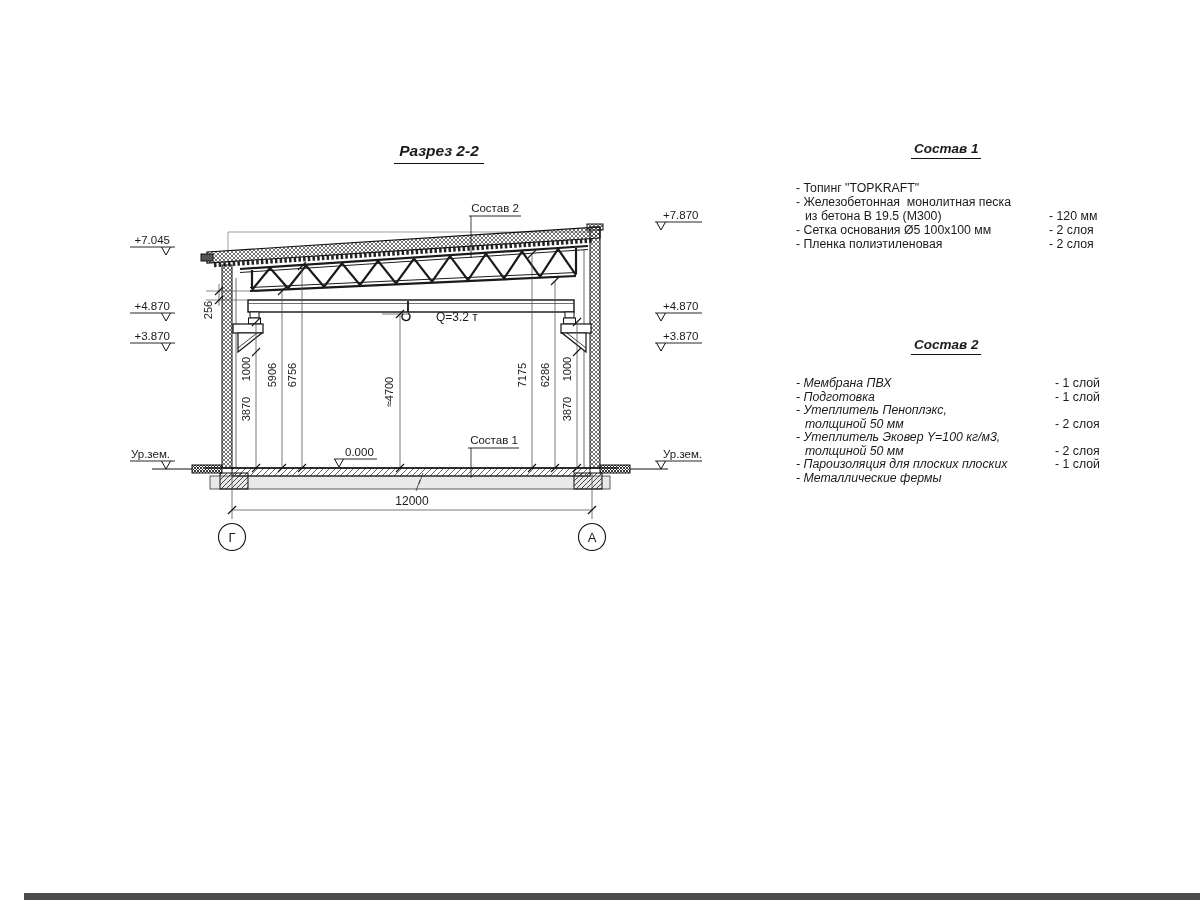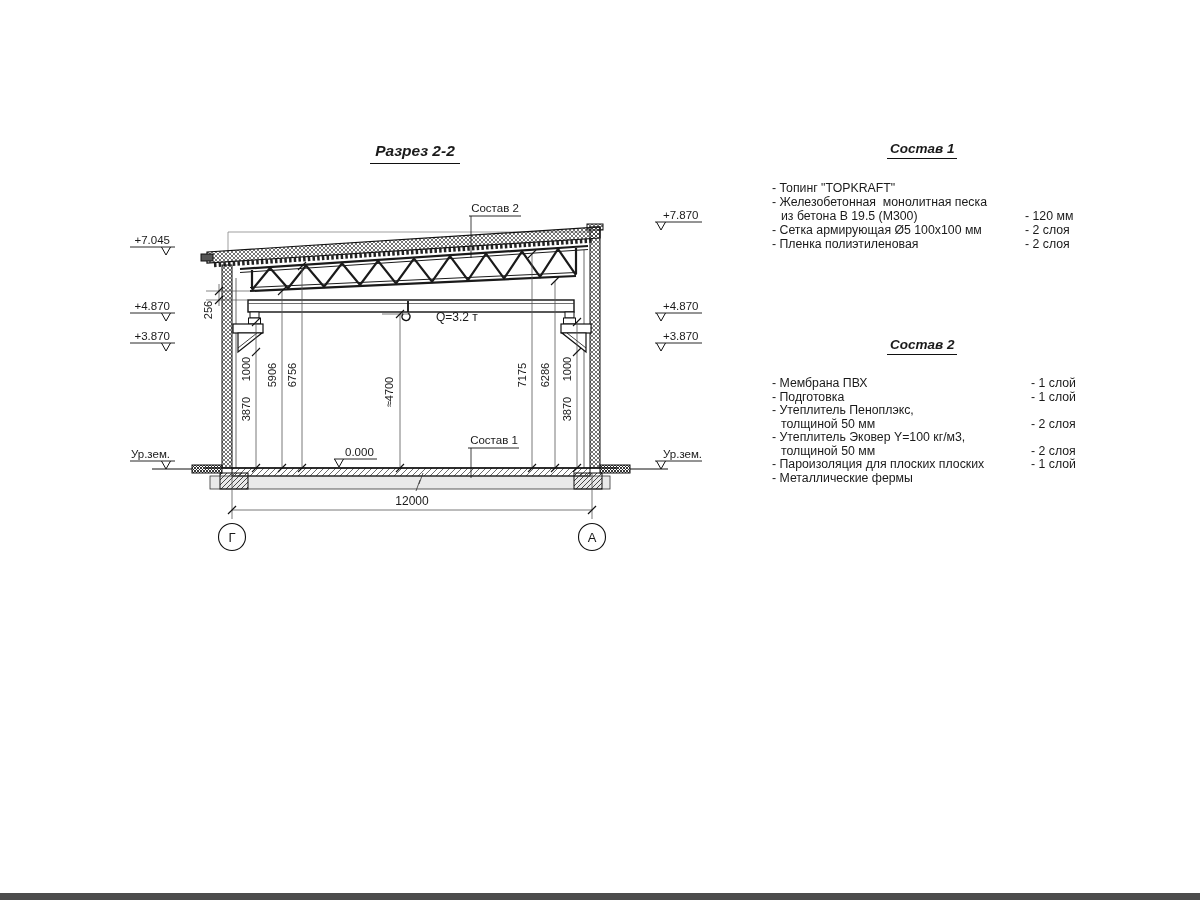--- a/index.html
+++ b/index.html
@@ -1,30 +1,30 @@
 <!DOCTYPE html>
 <html><head>
 <meta charset="utf-8">
 <style>
   html,body{margin:0;padding:0;background:#fff;}
   #page{position:relative;width:1200px;height:900px;background:#ffffff;overflow:hidden;
         font-family:"Liberation Sans", sans-serif;color:#1a1a1a;}
   #dwg{position:absolute;left:0;top:0;}
-  .ovl{position:absolute;}
+  .ovl{position:absolute;margin-left:24px;}
   #title{left:370px;top:142px;width:90px;text-align:center;font-size:15.5px;font-weight:bold;
          font-style:italic;border-bottom:1.6px solid #111;padding-bottom:3px;}
   .spec{left:772px;width:322px;font-size:12.3px;line-height:14px;}
   #spec1{top:142px;}
   #spec2{top:338px;}
   #spec2 .items{line-height:13.5px;}
   .spec-h{width:max-content;font-size:13.5px;font-weight:bold;font-style:italic;
           border-bottom:1.2px solid #111;padding:0 3px 2px 3px;margin:0 0 22px 115px;}
   .spec-row{display:flex;align-items:flex-end;}
   .rt{width:253px;}
-  #spec2 .rt{width:259px;}
+  #spec2 .rt{width:259px;font-style:italic;}
   .t1,.t2,.rv{white-space:pre;}
   .t2{padding-left:9px;}
   .t2:empty,.rv:empty{display:none;}
   #bottombar{left:0;bottom:0;width:1200px;height:7px;background:#4c4c4c;}
   svg text{fill:#1a1a1a;}
 </style>
 </head>
 <body>
 
 <div id="page">
@@ -253,21 +253,21 @@
     </div>
     <div class="spec-row">
       <div class="rt">
             <div class="t1">- Железобетонная  монолитная песка</div>
             <div class="t2">из бетона В 19.5 (М300)</div>
           </div>
       <div class="rv">- 120 мм</div>
     </div>
     <div class="spec-row">
       <div class="rt">
-            <div class="t1">- Сетка армирующая Ø5 100x100 мм</div>
+            <div class="t1">- Сетка основания Ø5 100x100 мм</div>
           </div>
       <div class="rv">- 2 слоя</div>
     </div>
     <div class="spec-row">
       <div class="rt">
             <div class="t1">- Пленка полиэтиленовая</div>
           </div>
       <div class="rv">- 2 слоя</div>
     </div>
   </div>

